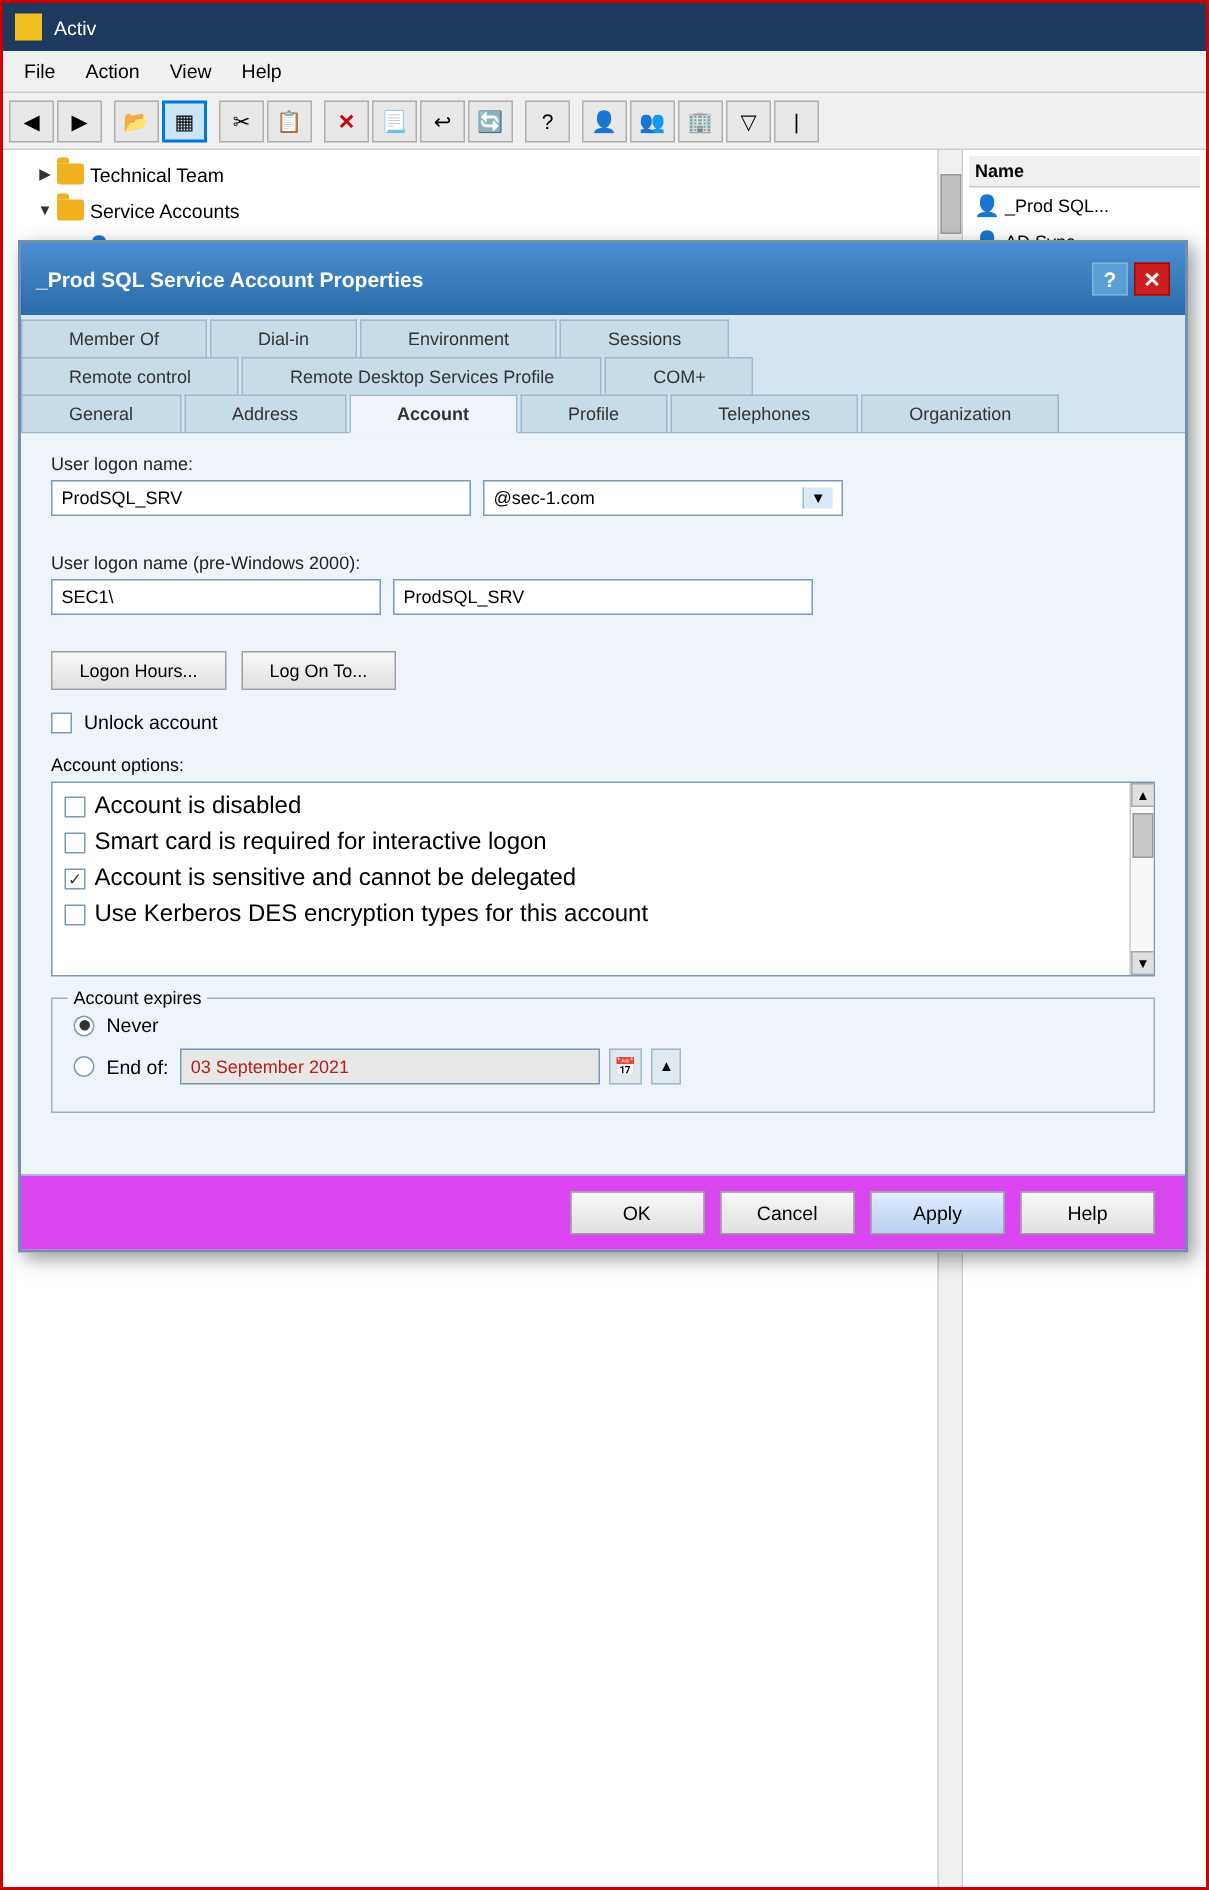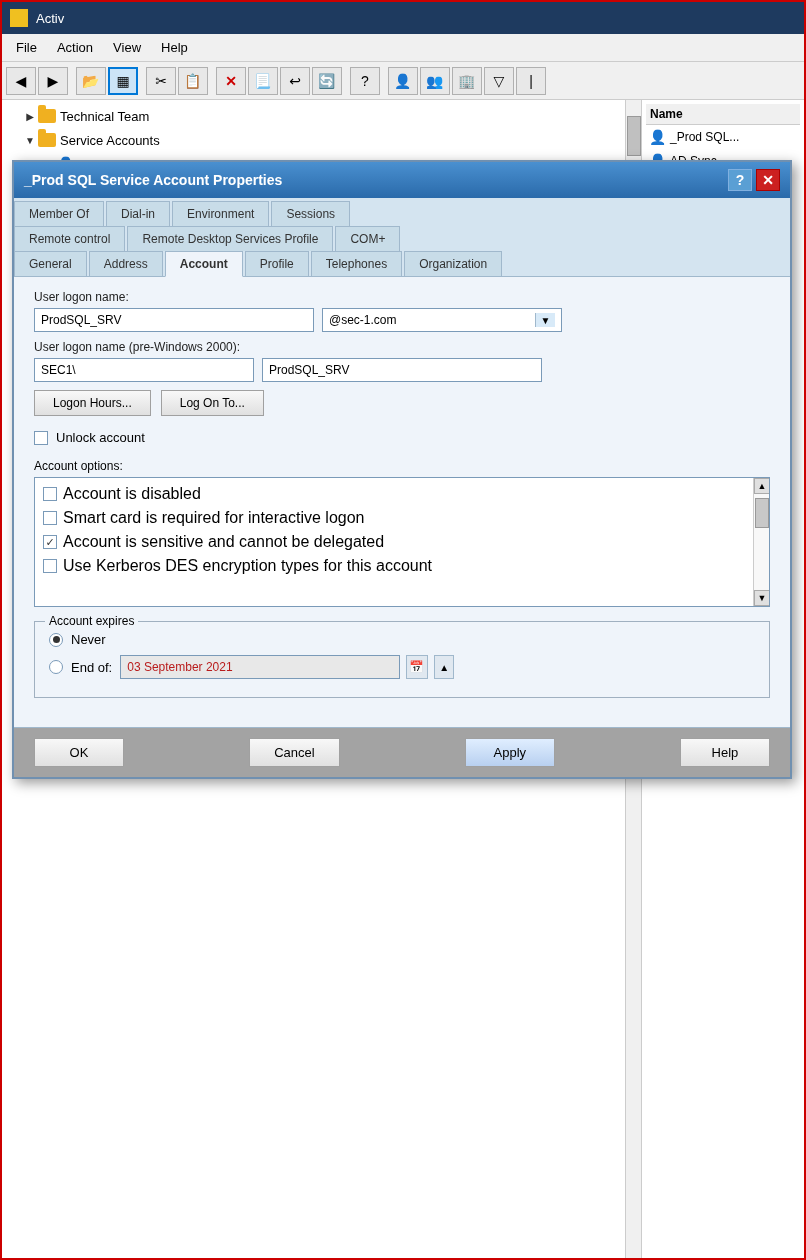--- a/index.html
+++ b/index.html
@@ -175,21 +175,21 @@
       width: 780px;
       background: #eff4fa;
       border: 2px solid #7090b0;
       box-shadow: 4px 4px 12px rgba(0,0,0,0.4);
       z-index: 100;
     }
 
     .dialog-title-bar {
       background: linear-gradient(to bottom, #4a90d0, #2a6aaa);
       color: white;
-      height: 36px;
+      height: 48px;
       display: flex;
       align-items: center;
       padding: 12px 10px;
       font-size: 14px;
       font-weight: bold;
     }
     .dialog-title-text {
       flex: 1;
     }
     .dialog-btn-help {
@@ -221,21 +221,21 @@
     }
 
     
     .tabs-row {
       display: flex;
       background: #d4e4f0;
       border-bottom: 1px solid #a0b8cc;
       padding-top: 4px;
     }
     .tab {
-      padding: 5px 14px;
+      padding: 5px 31px;
       cursor: pointer;
       background: #c8dce8;
       border: 1px solid #a0b8cc;
       border-bottom: none;
       margin-right: 2px;
       font-size: 12px;
       color: #333;
     }
     .tab.active {
       background: #eff4fa;
@@ -253,21 +253,21 @@
 
     
     .form-label {
       font-size: 12px;
       margin-bottom: 4px;
       color: #222;
     }
     .form-row {
       display: flex;
       gap: 8px;
-      margin-bottom: 8px;
+      margin-bottom: 24px;
     }
     .form-input {
       border: 1px solid #7a9ab8;
       background: white;
       padding: 4px 6px;
       font-size: 12px;
       height: 24px;
     }
     .form-input-wide { width: 280px; }
     .form-input-medium { width: 220px; }
@@ -391,21 +391,21 @@
       background: #c8c8c8;
       border: 1px solid #999;
       top: 4px;
       left: 1px;
     }
 
     
     .group-box {
       border: 1px solid #a0b0c0;
       padding: 10px 14px;
-      margin-bottom: 16px;
+      margin-bottom: 28px;
       position: relative;
     }
     .group-box-legend {
       position: absolute;
       top: -8px;
       left: 10px;
       background: #eff4fa;
       padding: 0 4px;
       font-size: 12px;
     }
@@ -467,24 +467,24 @@
       display: flex;
       align-items: center;
       justify-content: center;
       cursor: pointer;
       font-size: 10px;
     }
 
     
     .dialog-footer {
       display: flex;
-      justify-content: space-between;
+      justify-content: flex-end;
       gap: 10px;
       padding: 10px 20px;
-      background: #a3a3a3;
+      background: #d946ef;
       border-top: 1px solid #a0b8cc;
     }
     .footer-btn {
       padding: 6px 24px;
       background: linear-gradient(to bottom, #f8f8f8, #e0e0e0);
       border: 1px solid #a0a0a0;
       font-size: 13px;
       cursor: pointer;
       min-width: 90px;
       text-align: center;

